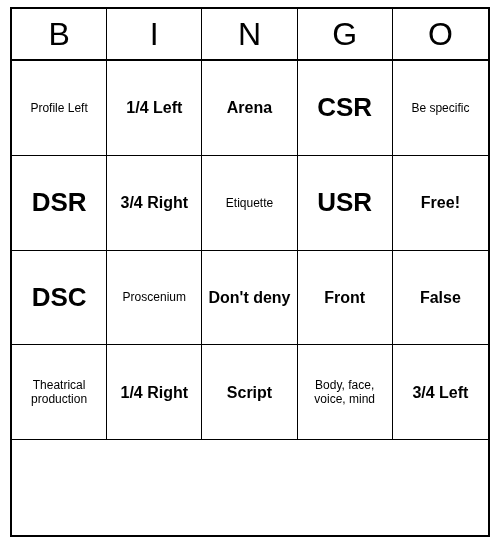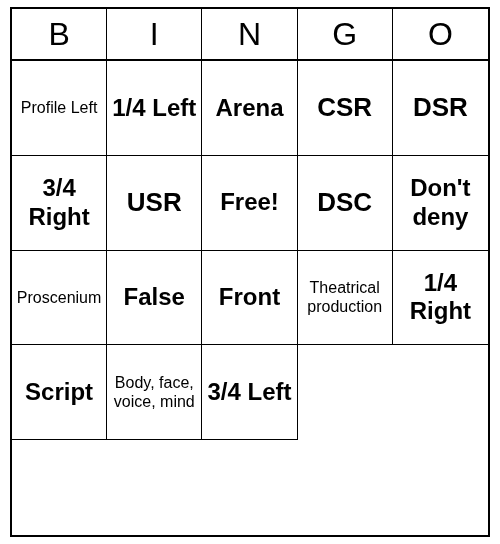--- a/index.html
+++ b/index.html
@@ -75,26 +75,26 @@
     .bingo-cell .cell-text {
       font-size: 14px;
     }
 
     .bingo-cell .cell-text.large {
       font-size: 26px;
       font-weight: bold;
     }
 
     .bingo-cell .cell-text.medium {
-      font-size: 24px;
+      font-size: 16px;
       font-weight: bold;
     }
 
     .bingo-cell .cell-text.small {
-      font-size: 16px;
+      font-size: 12px;
     }
   </style>
 </head>
 <body>
 
 <div class="bingo-card">
   <div class="bingo-header">
   <div class="bingo-header-cell">B</div>
       <div class="bingo-header-cell">I</div>
       <div class="bingo-header-cell">N</div>
@@ -108,45 +108,51 @@
       <div class="bingo-cell">
         <span class="cell-text medium">1/4 Left</span>
       </div>
       <div class="bingo-cell">
         <span class="cell-text medium">Arena</span>
       </div>
       <div class="bingo-cell">
         <span class="cell-text large">CSR</span>
       </div>
       <div class="bingo-cell">
+        <span class="cell-text small">Be specific</span>
+      </div>
+      <div class="bingo-cell">
         <span class="cell-text large">DSR</span>
       </div>
       <div class="bingo-cell">
         <span class="cell-text medium">3/4 Right</span>
+      </div>
+      <div class="bingo-cell">
+        <span class="cell-text small">Etiquette</span>
       </div>
       <div class="bingo-cell">
         <span class="cell-text large">USR</span>
       </div>
       <div class="bingo-cell">
         <span class="cell-text medium">Free!</span>
       </div>
       <div class="bingo-cell">
         <span class="cell-text large">DSC</span>
       </div>
       <div class="bingo-cell">
+        <span class="cell-text small">Proscenium</span>
+      </div>
+      <div class="bingo-cell">
         <span class="cell-text medium">Don't deny</span>
       </div>
       <div class="bingo-cell">
-        <span class="cell-text small">Proscenium</span>
+        <span class="cell-text medium">Front</span>
       </div>
       <div class="bingo-cell">
         <span class="cell-text medium">False</span>
-      </div>
-      <div class="bingo-cell">
-        <span class="cell-text medium">Front</span>
       </div>
       <div class="bingo-cell">
         <span class="cell-text small">Theatrical production</span>
       </div>
       <div class="bingo-cell">
         <span class="cell-text medium">1/4 Right</span>
       </div>
       <div class="bingo-cell">
         <span class="cell-text medium">Script</span>
       </div>

